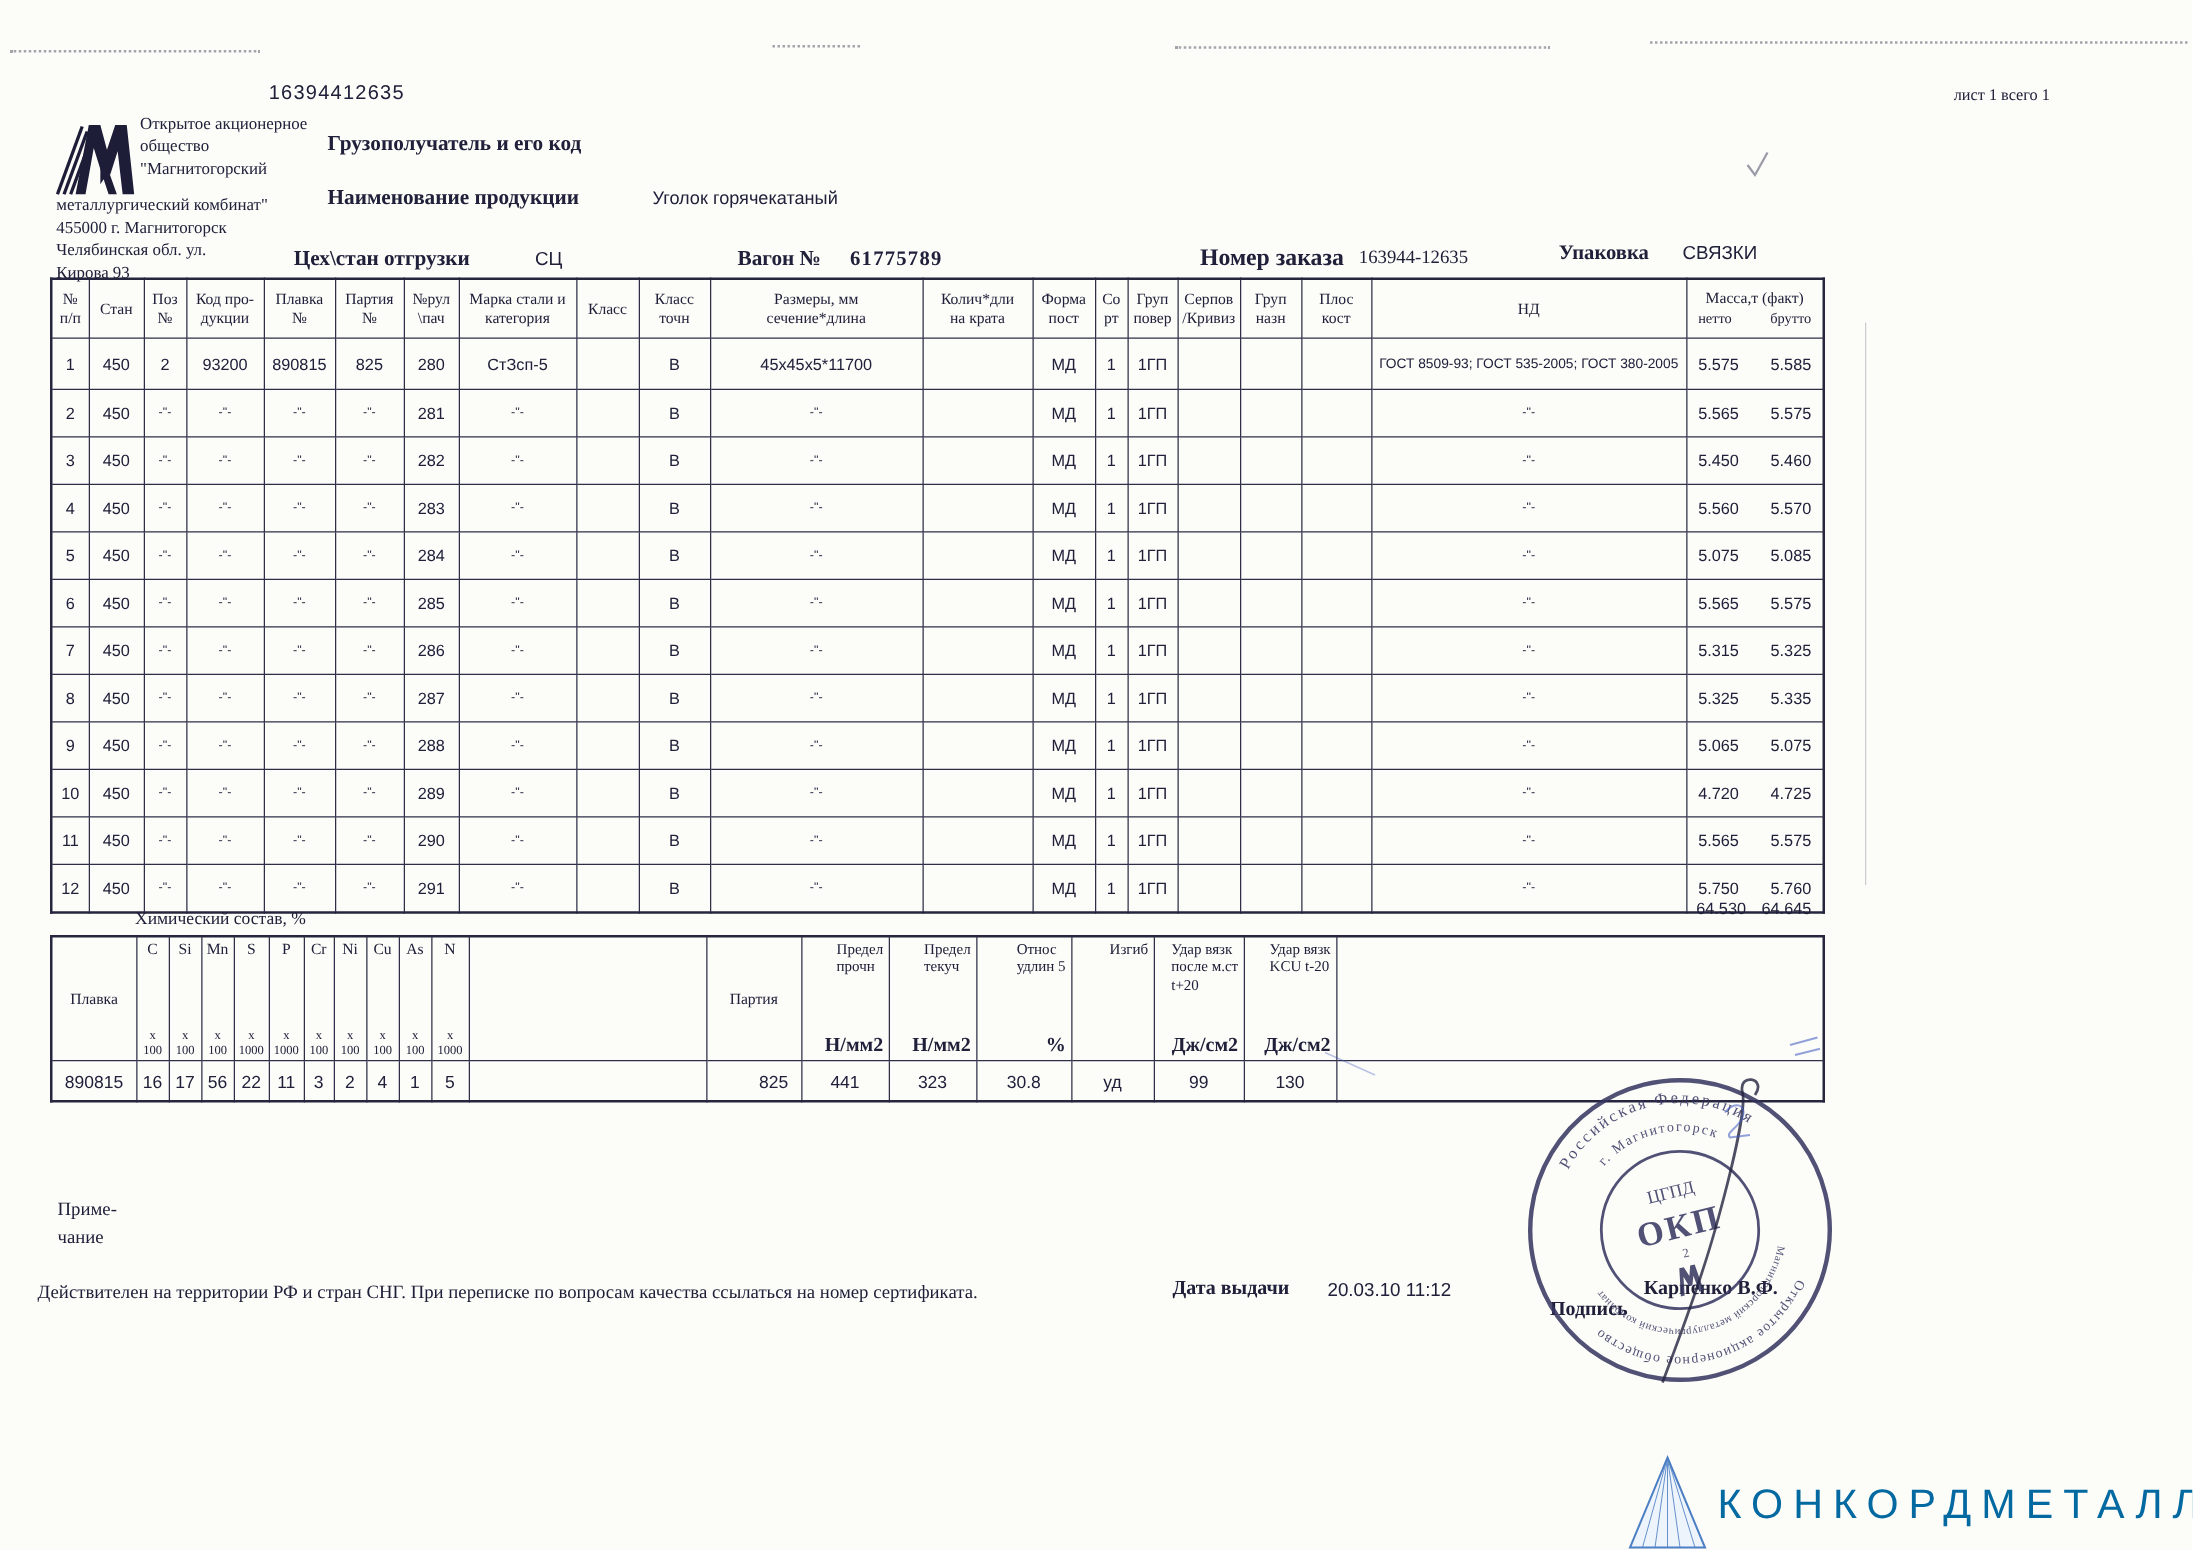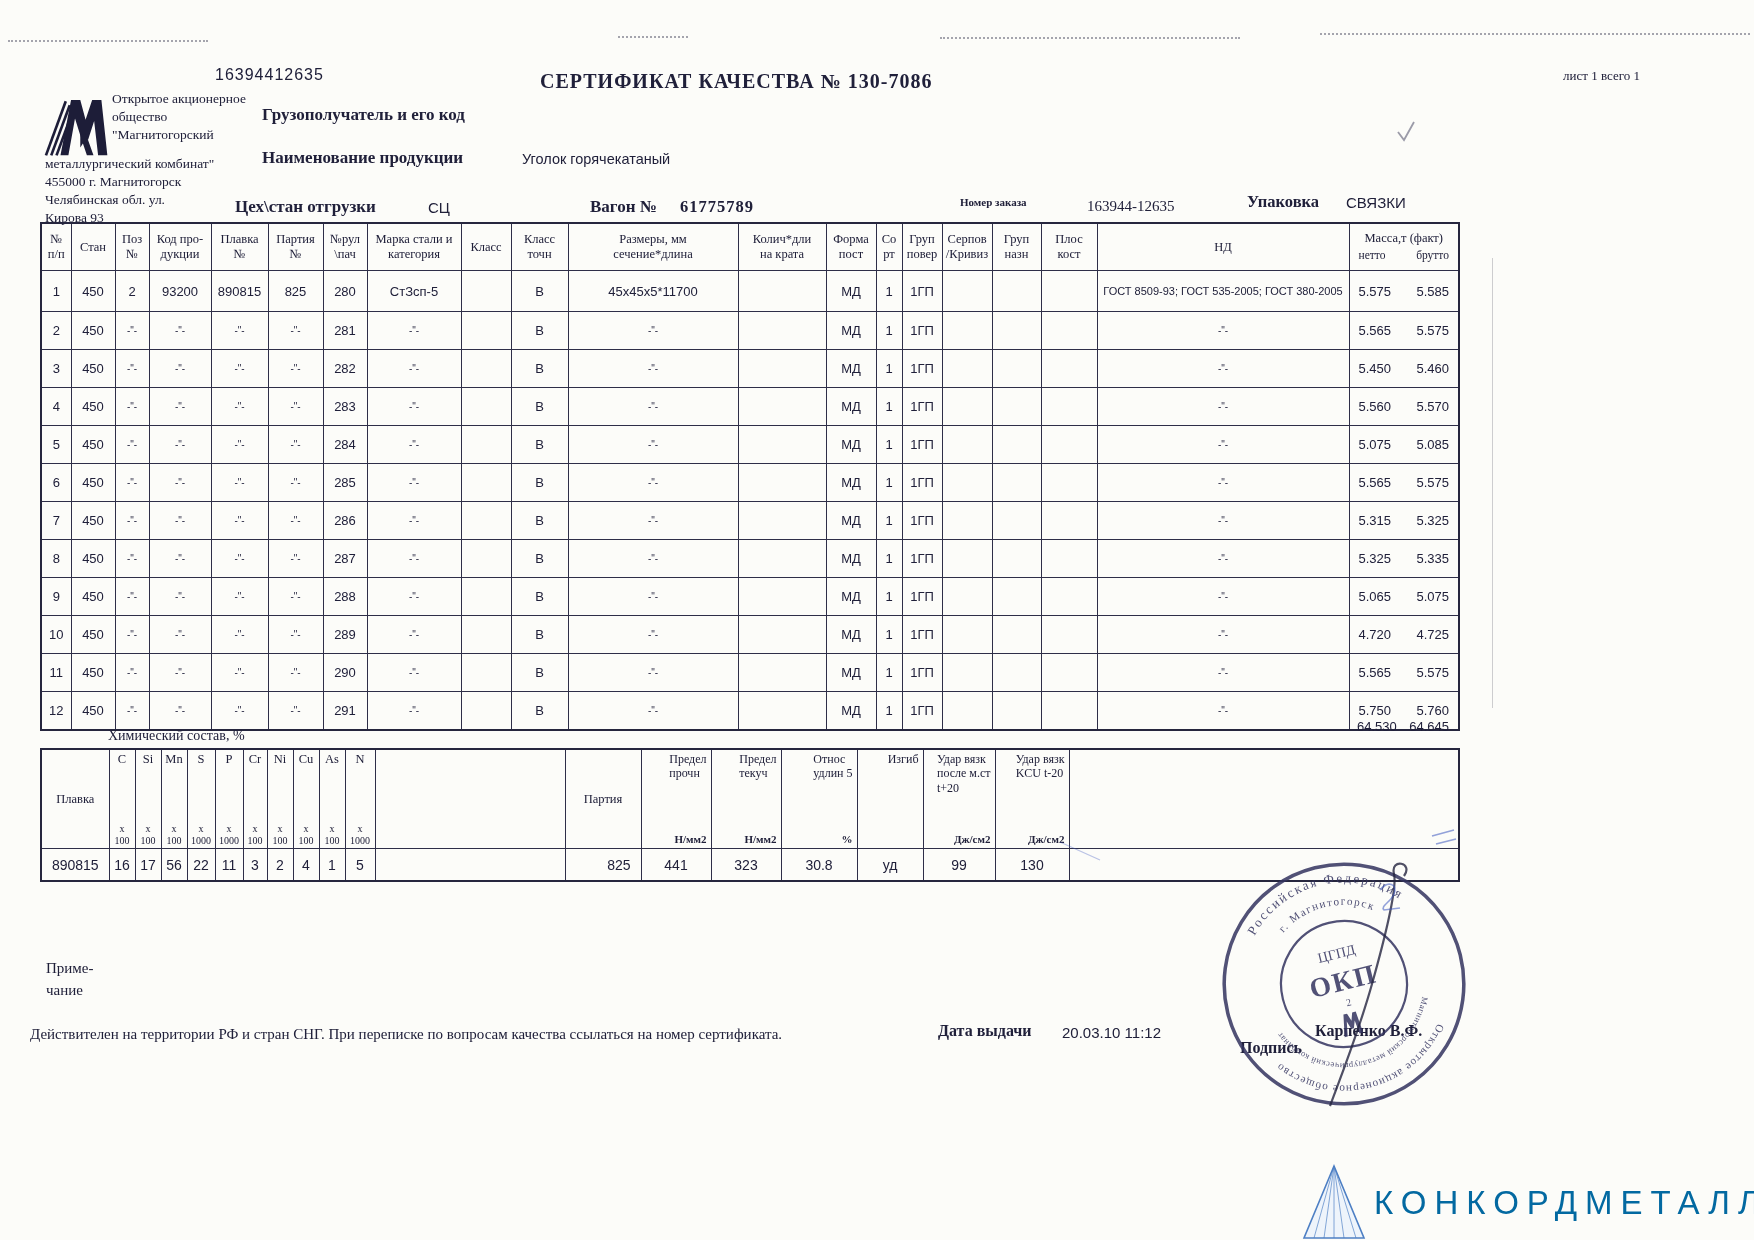--- a/index.html
+++ b/index.html
@@ -29,42 +29,41 @@
   
   #ct{position:absolute;left:40px;top:748px;width:1418px;border-collapse:collapse;table-layout:fixed;
       border:2.5px solid #26263e;}
   #ct th,#ct td{border:1.6px solid #2e2e48;padding:0;text-align:center;overflow:hidden;vertical-align:middle;}
   #ct thead th{font-family:"Liberation Serif",serif;font-weight:normal;font-size:12.5px;height:98px;}
   #ct tbody td{font-family:"Liberation Sans",sans-serif;font-size:14px;height:31px;}
   .colhead{display:flex;flex-direction:column;justify-content:space-between;align-items:center;height:94px;padding:2px 0;}
   .colhead .divisor{font-size:10px;line-height:1.15;}
   .mech-head{display:flex;flex-direction:column;justify-content:space-between;align-items:flex-end;
              height:94px;padding:2px 4px;text-align:left;font-size:12px;line-height:1.2;}
-  .mech-head .unit{font-weight:bold;font-size:11px;}
+  .mech-head .unit{font-weight:bold;font-size:16px;}
   .center-head{display:flex;align-items:center;justify-content:center;height:94px;}
 
   
   .stamp{position:absolute;left:1212px;top:852px;width:264px;height:264px;transform:rotate(-14deg);opacity:.85;}
 
   
   .pen{position:absolute;left:0;top:0;width:1754px;height:1240px;pointer-events:none;}
 </style>
 </head>
 <body>
 
 <div class="page">
 
   <div class="scanline" style="left:8px;top:40px;width:200px;"></div>
   <div class="scanline" style="left:618px;top:36px;width:70px;"></div>
   <div class="scanline" style="left:940px;top:37px;width:300px;"></div>
   <div class="scanline" style="left:1320px;top:33px;width:430px;"></div>
   <div class="abs" style="left:1492px;top:258px;height:450px;border-left:1px solid rgba(40,40,60,.22);"></div>
 
   <div class="abs sans" style="left:215px;top:66px;font-size:16px;letter-spacing:1px;">16394412635</div>
-  <div class="abs serif b" style="left:540px;top:70px;font-size:20px;letter-spacing:1px;">СЕРТИФИКАТ КАЧЕСТВА № 130-7086</div>
   <div class="abs serif" style="left:1563px;top:68px;font-size:13px;">лист 1 всего 1</div>
 
   <svg class="abs" style="left:42px;top:92px;" width="66" height="66" viewBox="0 0 100 100">
     <g stroke="#1d1d38" stroke-width="4" fill="none">
       <line x1="6" y1="96" x2="36" y2="14"></line>
       <line x1="14" y1="96" x2="42" y2="20"></line>
       <line x1="22" y1="96" x2="47" y2="28"></line>
     </g>
     <polygon fill="#1d1d38" points="28,96 44,12 58,12 66,42 76,12 90,12 99,96 85,96 79,44 70,72 60,72 50,40 40,96"></polygon>
     <polygon fill="#1d1d38" points="58,62 66,62 78,96 68,96 62,78 58,84"></polygon>
@@ -83,21 +82,21 @@
   </div>
 
   <div class="abs serif b" style="left:262px;top:105px;font-size:17px;">Грузополучатель и его код</div>
   <div class="abs serif b" style="left:262px;top:148px;font-size:17px;">Наименование продукции</div>
   <div class="abs sans" style="left:522px;top:151px;font-size:14.5px;">Уголок горячекатаный</div>
 
   <div class="abs serif b" style="left:235px;top:197px;font-size:17px;">Цех\стан отгрузки</div>
   <div class="abs sans" style="left:428px;top:199px;font-size:15px;">СЦ</div>
   <div class="abs serif b" style="left:590px;top:197px;font-size:17px;">Вагон №</div>
   <div class="abs serif b" style="left:680px;top:197px;font-size:16.5px;letter-spacing:1px;">61775789</div>
-  <div class="abs serif b" style="left:960px;top:196px;font-size:11px;">Номер заказа</div>
+  <div class="abs serif b" style="left:960px;top:196px;font-size:19px;">Номер заказа</div>
   <div class="abs sans" style="left:1087px;top:198px;font-size:15px;font-family:Liberation Serif, serif;">163944-12635</div>
   <div class="abs serif b" style="left:1247px;top:192px;font-size:16.5px;">Упаковка</div>
   <div class="abs sans" style="left:1346px;top:194px;font-size:15px;">СВЯЗКИ</div>
 
   <table id="mt">
     <colgroup>
         <col style="width: 30px;">
         <col style="width: 44px;">
         <col style="width: 34px;">
         <col style="width: 62px;">

